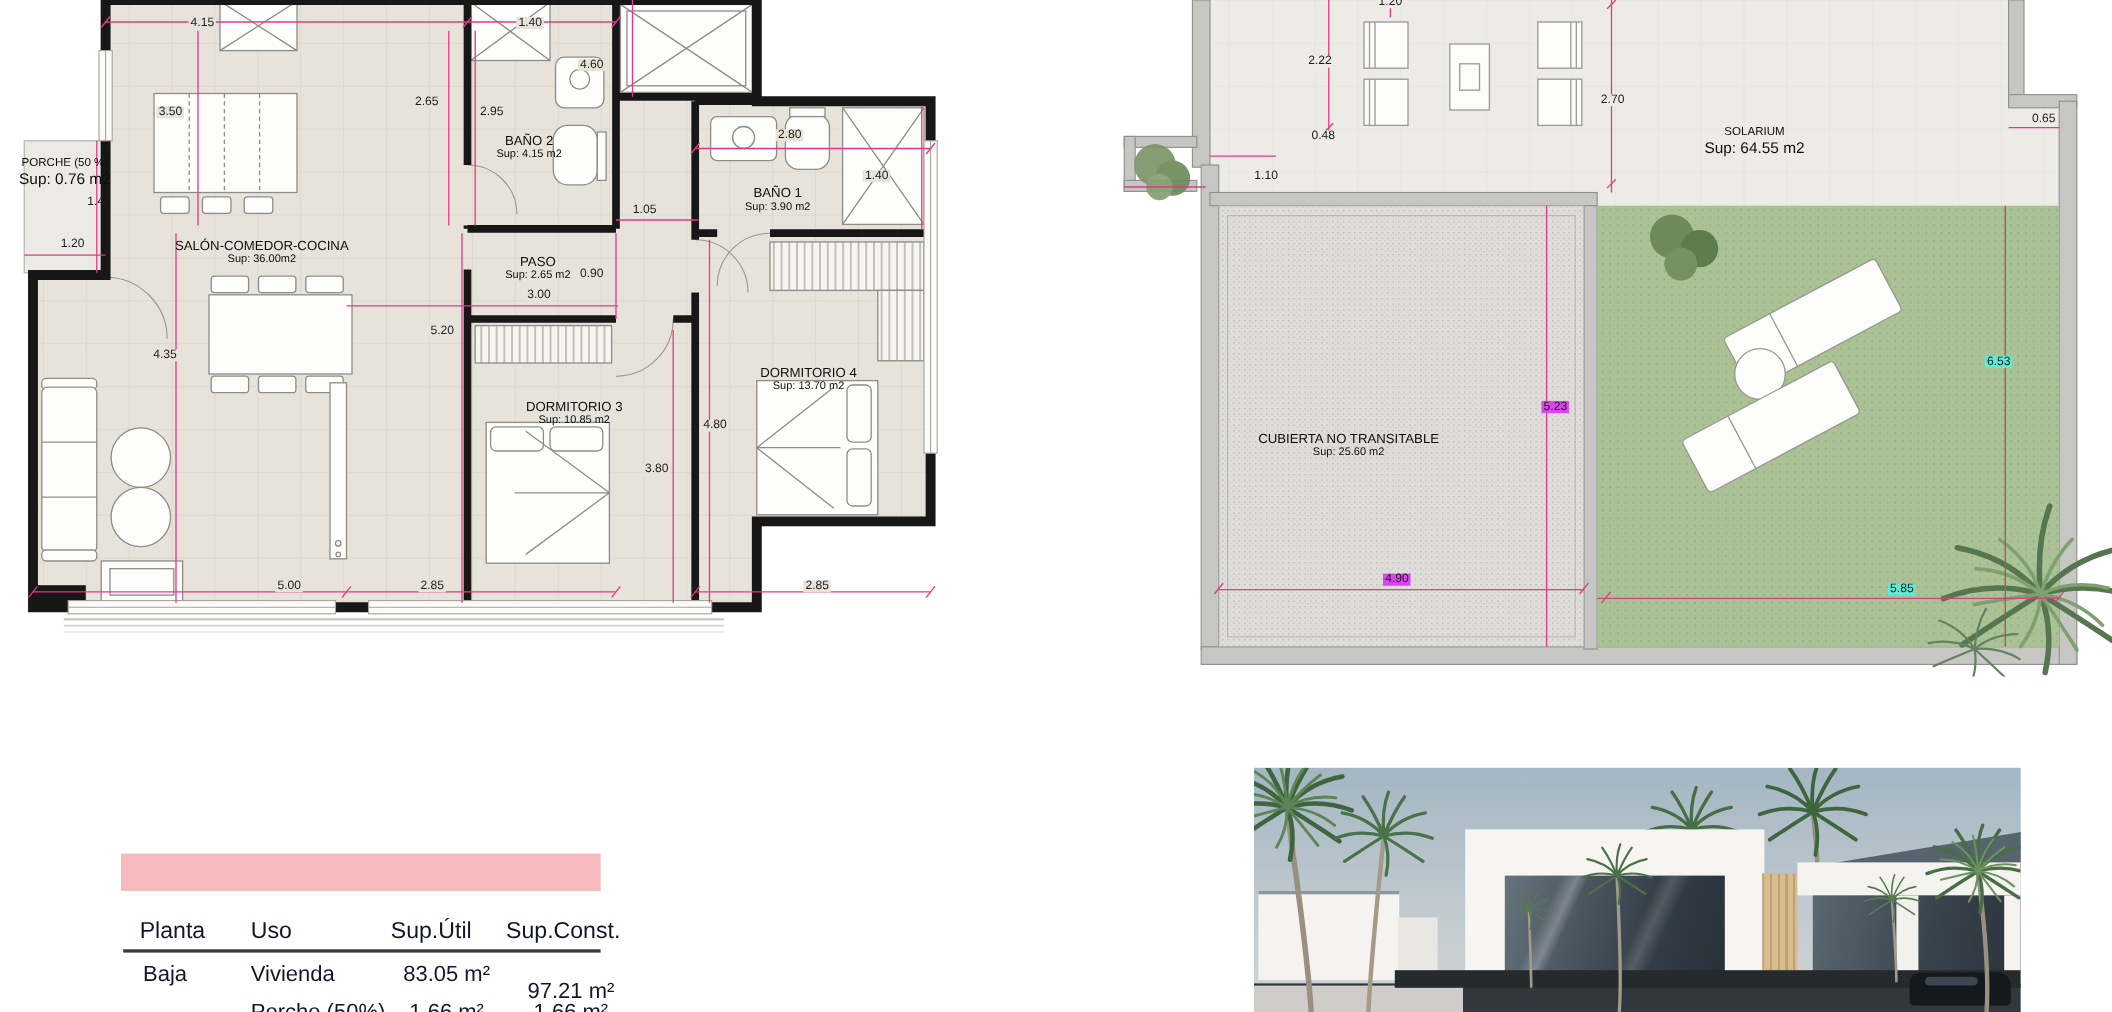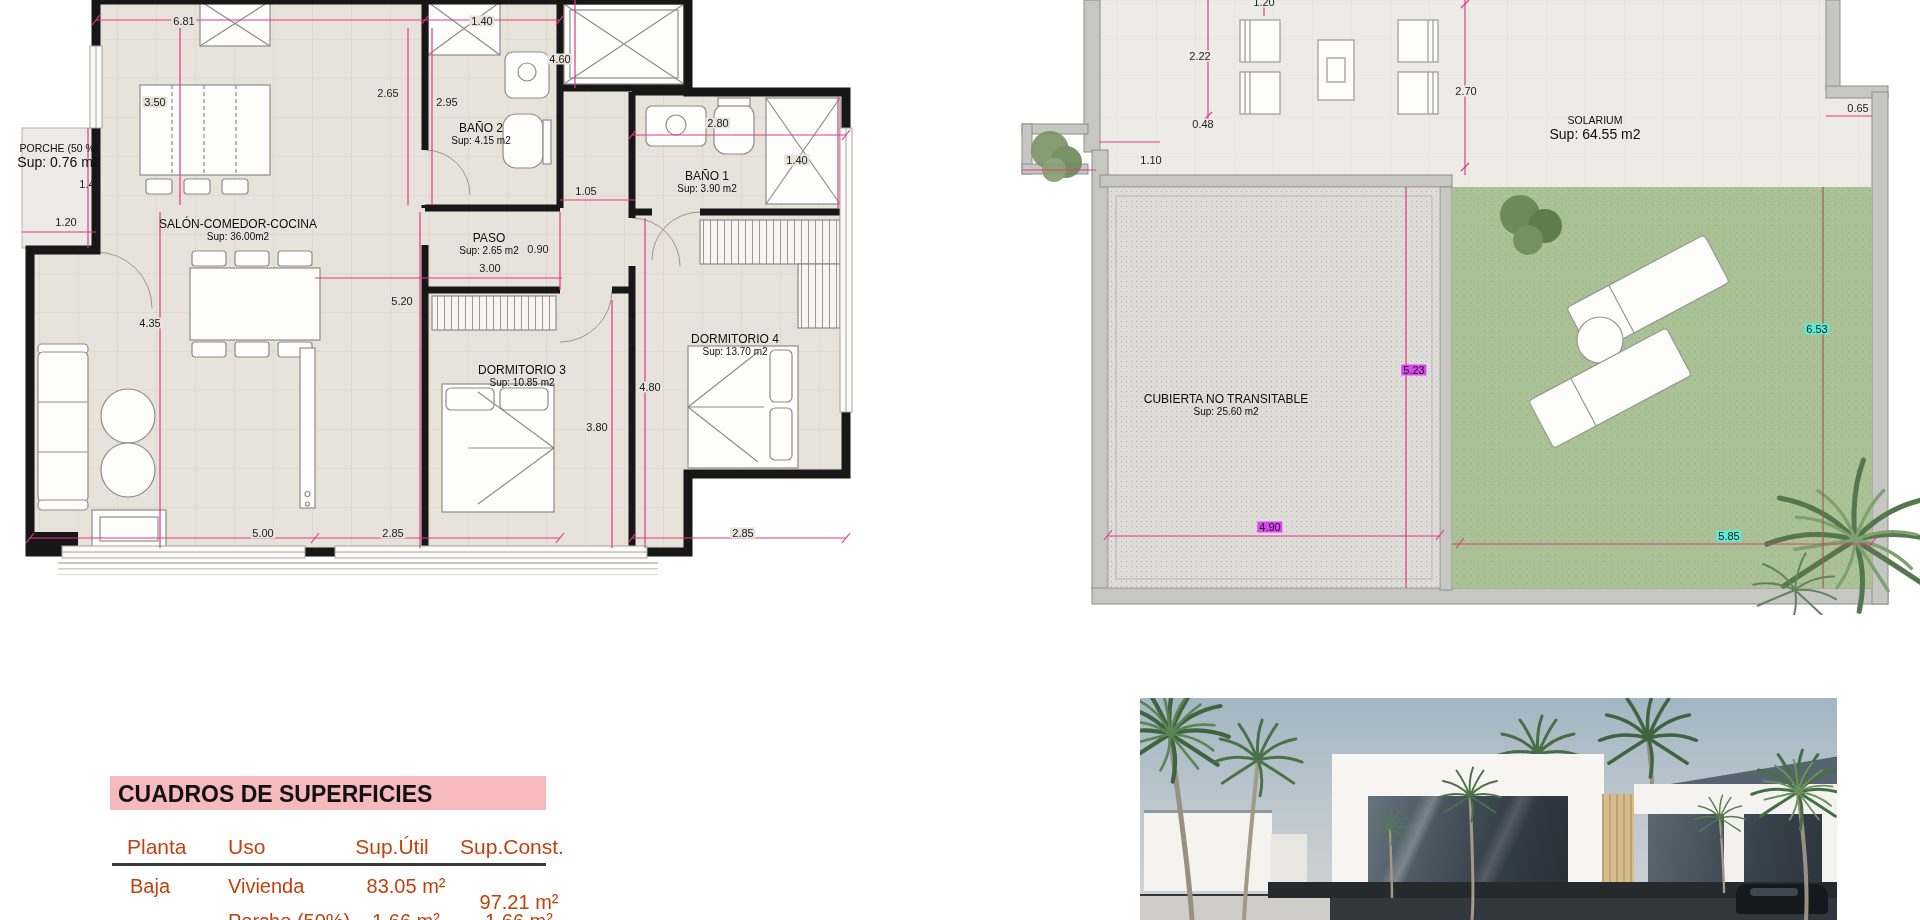--- a/index.html
+++ b/index.html
@@ -14,21 +14,21 @@
   .dg{background:#5eead4}
   .dn{background:transparent}
   .rlabel{position:absolute;transform:translate(-50%,-50%);color:#0d0d0d;text-align:center;
           white-space:nowrap;line-height:1.25;font:12px "Liberation Sans",sans-serif}
   .rlabel .sub{font-size:10px}
   .rlabel.sm{font-size:10.5px}
   .rlabel.sm .sub{font-size:14px}
   
   #tbl-titlebar{left:110px;top:776px;width:436px;height:34px;background:#f5b9be}
   .tbl-title{position:absolute;left:118px;top:781px;font:bold 23px "Liberation Sans",sans-serif;color:#111}
-  .tc{position:absolute;font:21px "Liberation Sans",sans-serif;color:#c2410c;white-space:nowrap}
+  .tc{position:absolute;font:21px "Liberation Sans",sans-serif;color:#0f172a;white-space:nowrap}
   .tc.c{transform:translate(-50%,-50%)}
   .tc.l{transform:translate(0,-50%)}
   .tc.row{font-size:20px}
   #tbl-rule{left:112px;top:863px;width:434px;height:3px;background:#3a3a3a}
   
   #render{left:1140px;top:698px;width:697px;height:222px;overflow:hidden;
           background:linear-gradient(#a4b6c3,#c2cbd0 62%,#d2d5d4)}
   .rv{position:absolute}
   #neighbor-house{left:4px;top:112px;width:128px;height:78px;background:#f4f3ef;border-top:3px solid #8e979e}
   #neighbor-wing{left:131px;top:136px;width:36px;height:52px;background:#e9e7e2}
@@ -237,23 +237,23 @@
     </div>
   <div class="rlabel" style="left:522px;top:375px">
     <div>DORMITORIO 3</div>
       <div class="sub">Sup: 10.85 m2</div>
     </div>
   <div class="rlabel" style="left:735px;top:344px">
     <div>DORMITORIO 4</div>
       <div class="sub">Sup: 13.70 m2</div>
     </div>
 
-  <span class="dim dl" style="left:184px;top:21px">6.81</span>
+  <span class="dim dl" style="left:184px;top:21px">4.15</span>
   <span class="dim dl" style="left:482px;top:21px">1.40</span>
-  <span class="dim dl" style="left:560px;top:59px">4.60</span>
+  <span class="dim dl" style="left:538px;top:59px">4.60</span>
   <span class="dim dl" style="left:155px;top:102px">3.50</span>
   <span class="dim dl" style="left:388px;top:93px">2.65</span>
   <span class="dim dl" style="left:447px;top:102px">2.95</span>
   <span class="dim dl" style="left:718px;top:123px">2.80</span>
   <span class="dim dl" style="left:797px;top:160px">1.40</span>
   <span class="dim dn" style="left:90px;top:184px">1.45</span>
   <span class="dim dn" style="left:66px;top:222px">1.20</span>
   <span class="dim dl" style="left:586px;top:191px">1.05</span>
   <span class="dim dl" style="left:538px;top:249px">0.90</span>
   <span class="dim dl" style="left:490px;top:268px">3.00</span>
@@ -359,21 +359,20 @@
   <span class="dim dr" style="left:1203px;top:124px">0.48</span>
   <span class="dim dn" style="left:1151px;top:160px">1.10</span>
   <span class="dim dr" style="left:1466px;top:91px">2.70</span>
   <span class="dim dr" style="left:1858px;top:108px">0.65</span>
   <span class="dim ds" style="left:1414px;top:370px">5.23</span>
   <span class="dim dg" style="left:1817px;top:329px">6.53</span>
   <span class="dim ds" style="left:1270px;top:527px">4.90</span>
   <span class="dim dg" style="left:1729px;top:536px">5.85</span>
 
   <div class="abs" id="tbl-titlebar"></div>
-  <span class="tbl-title">CUADROS DE SUPERFICIES</span>
   <span class="tc l" style="left:127px;top:847px">Planta</span>
   <span class="tc l" style="left:228px;top:847px">Uso</span>
   <span class="tc c" style="left:392px;top:847px">Sup.Útil</span>
   <span class="tc c" style="left:512px;top:847px">Sup.Const.</span>
   <div class="abs" id="tbl-rule"></div>
   <span class="tc row l" style="left:130px;top:886px">Baja</span>
   <span class="tc row l" style="left:228px;top:886px">Vivienda</span>
   <span class="tc row c" style="left:406px;top:886px">83.05 m²</span>
   <span class="tc row c" style="left:519px;top:902px">97.21 m²</span>
   <span class="tc row l" style="left:228px;top:921px">Porche (50%)</span>

